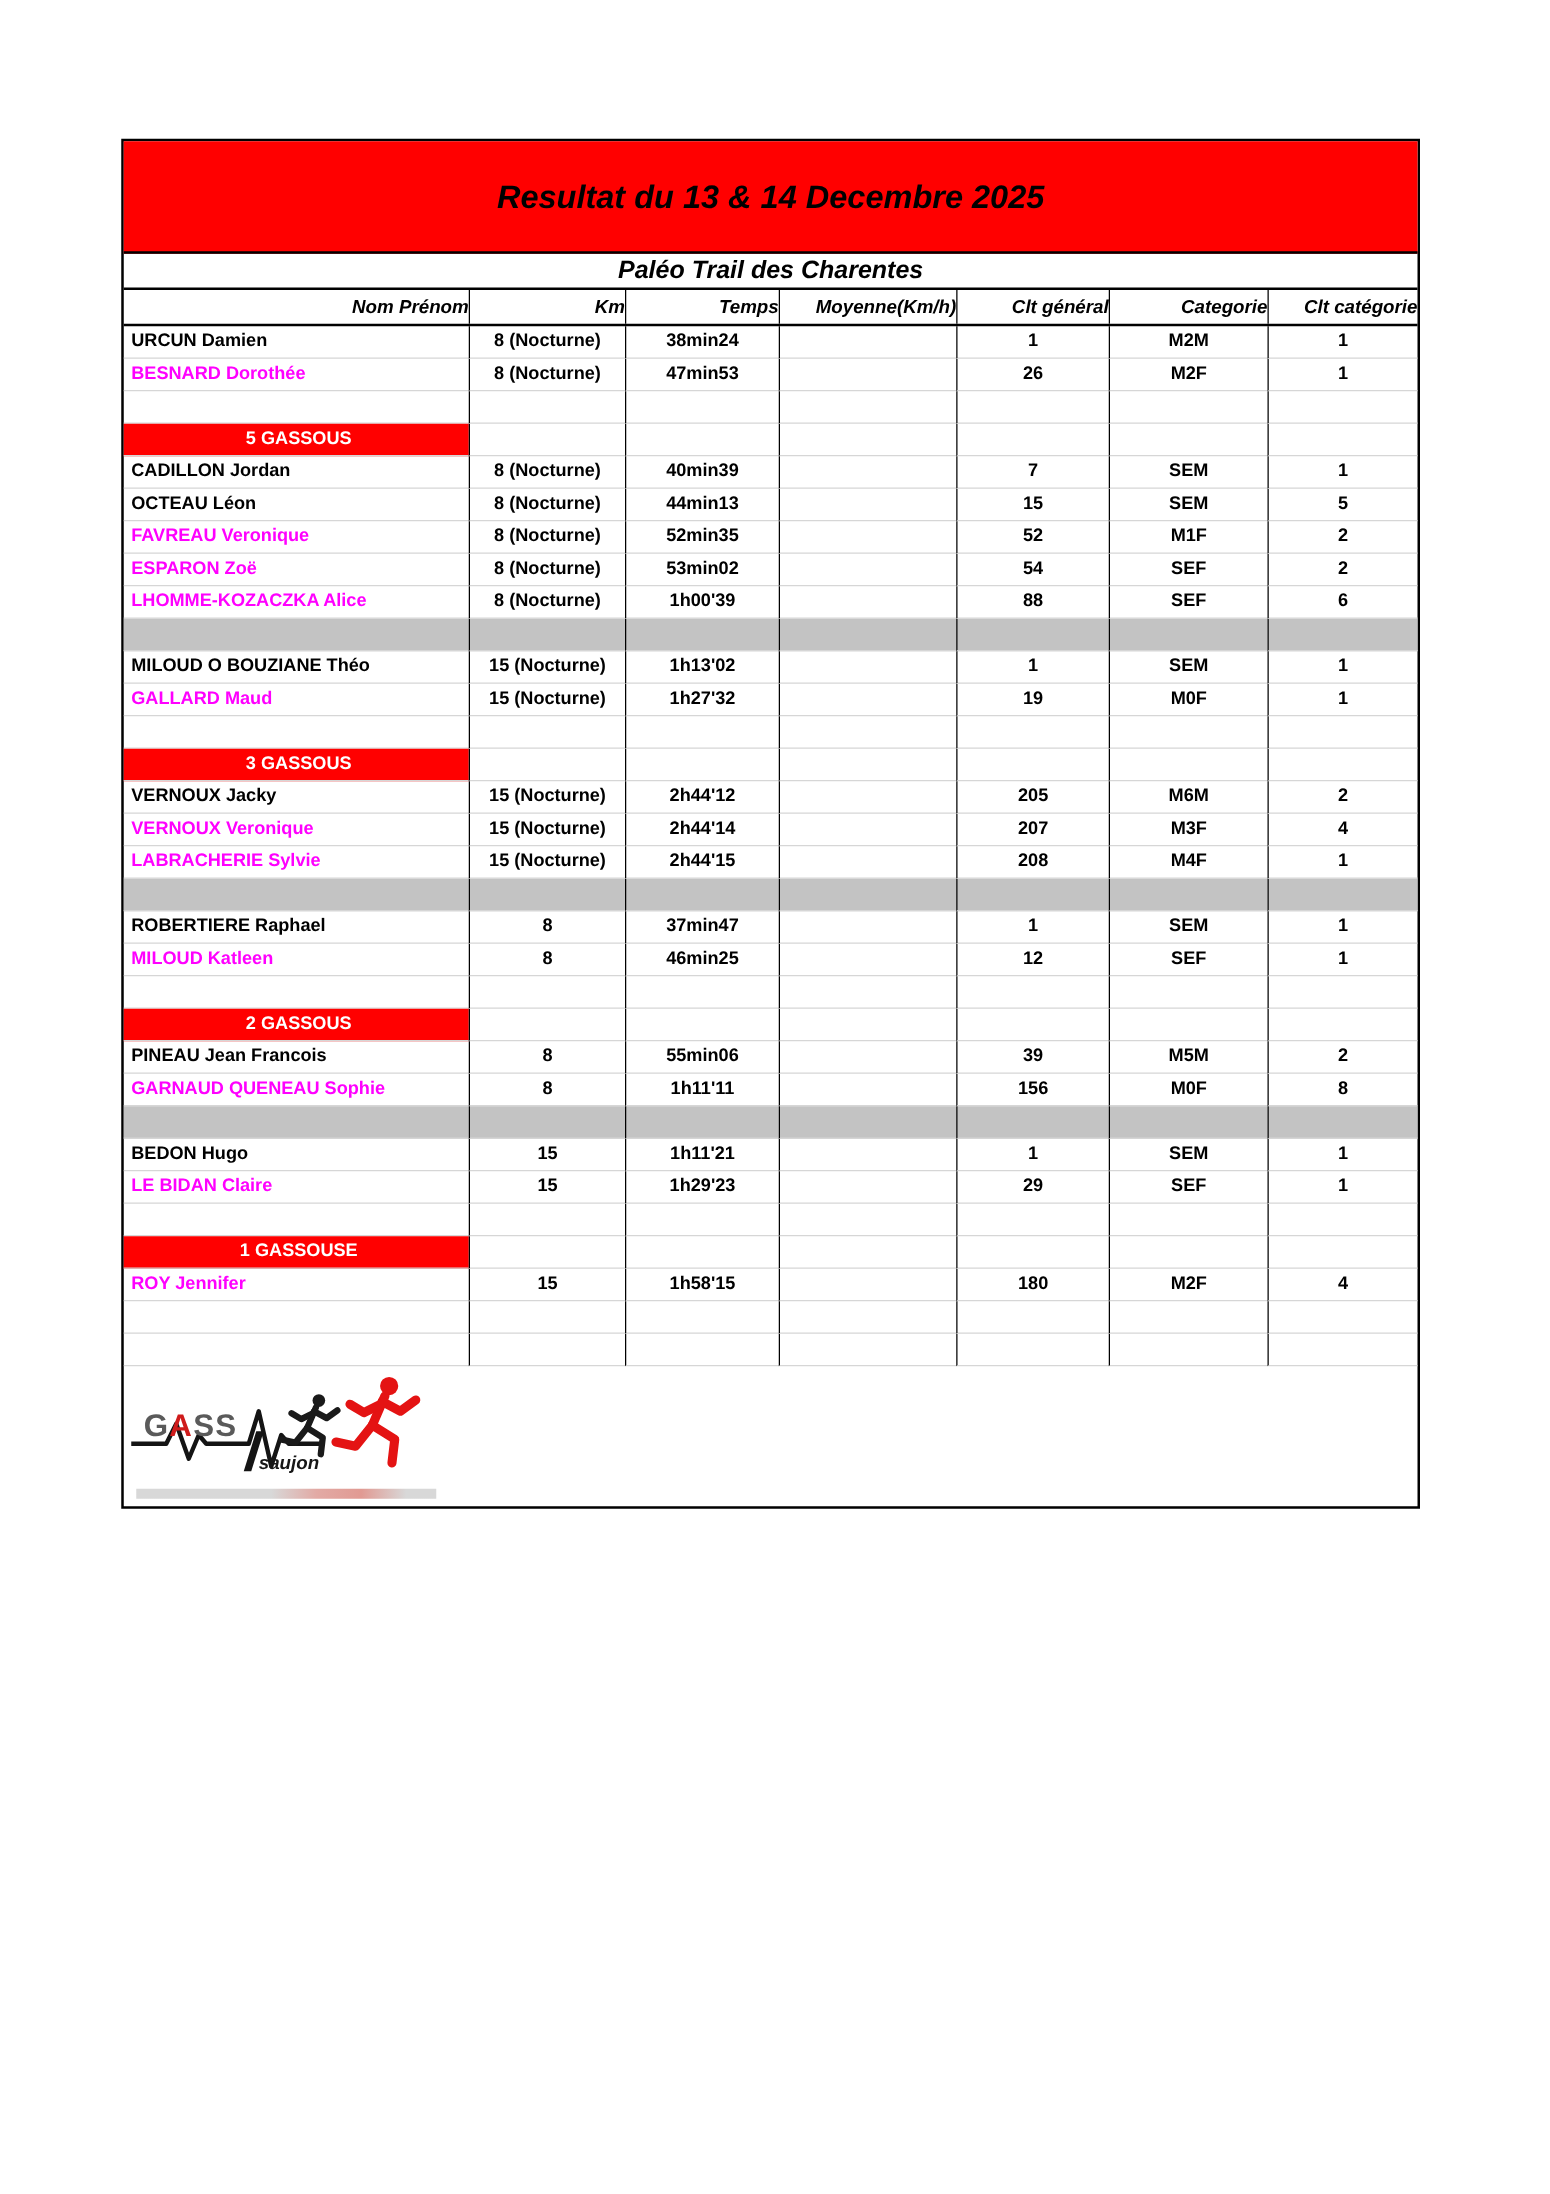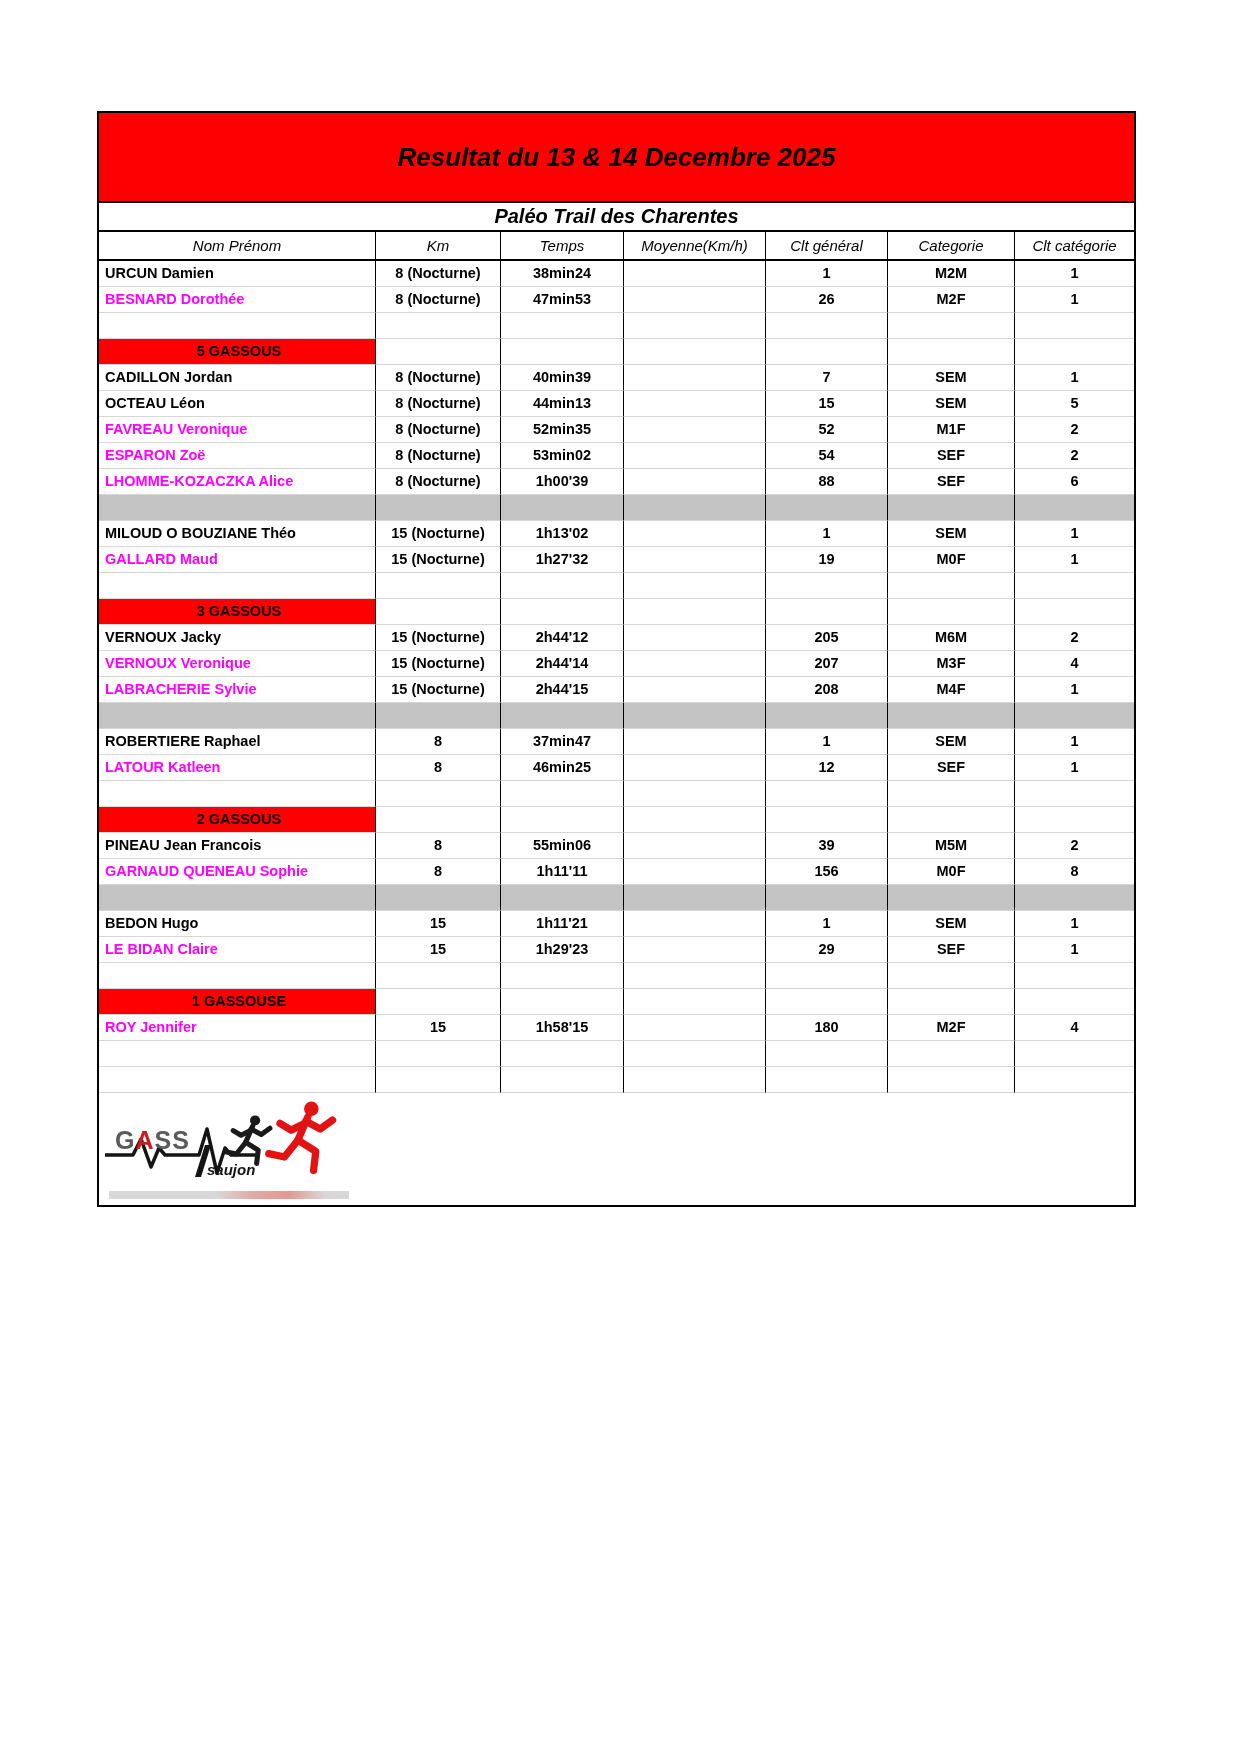--- a/index.html
+++ b/index.html
@@ -8,29 +8,29 @@
         font-family:"Liberation Sans",sans-serif;color:#000;}
   .sheet{position:absolute;left:97px;top:111px;width:1039px;
          border:2px solid #000;box-sizing:border-box;background:#fff;}
   .banner{height:88px;background:#ff0000;border-bottom:2px solid #000;
           display:flex;align-items:center;justify-content:center;}
   .banner span{font-size:26px;font-weight:bold;font-style:italic;color:#000;}
   .subtitle{height:27px;line-height:27px;text-align:center;border-bottom:2px solid #000;
             font-size:20px;font-weight:bold;font-style:italic;}
   .grid-row{display:grid;grid-template-columns:276px 125px 123px 142px 122px 127px 120px;}
   .thead{border-bottom:2px solid #000;}
-  .thead .cell{height:27px;line-height:27px;font-size:15px;font-weight:normal;font-style:italic;
-               text-align:center;}
+  .thead .cell{height:27px;line-height:27px;font-size:15px;font-weight:bold;font-style:italic;
+               text-align:right;}
   .row .cell{height:26px;line-height:25px;font-size:14.5px;font-weight:bold;text-align:center;
              border-bottom:1px solid #d6d6d6;box-sizing:border-box;overflow:hidden;white-space:nowrap;}
   .cell{box-sizing:border-box;}
   .cell:not(.c0){border-left:1px solid #000;}
   .row .c0{text-align:left;padding-left:6px;}
   .row .gray{background:#c3c3c3;}
-  .row .section-cell{background:#ff0000;text-align:center;padding-left:4px;color:#000000;}
+  .row .section-cell{background:#ff0000;text-align:center;padding-left:4px;color:#ffffff;}
   .row .magenta{color:#ff00ff;}
   .footer{height:112px;position:relative;display:flex;align-items:center;justify-content:flex-start;}
 </style>
 </head>
 <body>
 
 <div class="page">
   <div class="sheet">
 
     <div class="banner">
@@ -215,21 +215,21 @@
         <div class="grid-row row">
           <div class="cell c0">ROBERTIERE Raphael</div>
           <div class="cell c1">8</div>
           <div class="cell c2">37min47</div>
           <div class="cell c3"></div>
           <div class="cell c4">1</div>
           <div class="cell c5">SEM</div>
           <div class="cell c6">1</div>
         </div>
         <div class="grid-row row">
-          <div class="cell c0 magenta">LATOUR Katleen</div>
+          <div class="cell c0 magenta">MILOUD Katleen</div>
           <div class="cell c1">8</div>
           <div class="cell c2">46min25</div>
           <div class="cell c3"></div>
           <div class="cell c4">12</div>
           <div class="cell c5">SEF</div>
           <div class="cell c6">1</div>
         </div>
         <div class="grid-row row">
           <div class="cell c0"></div>
           <div class="cell c1"></div>

